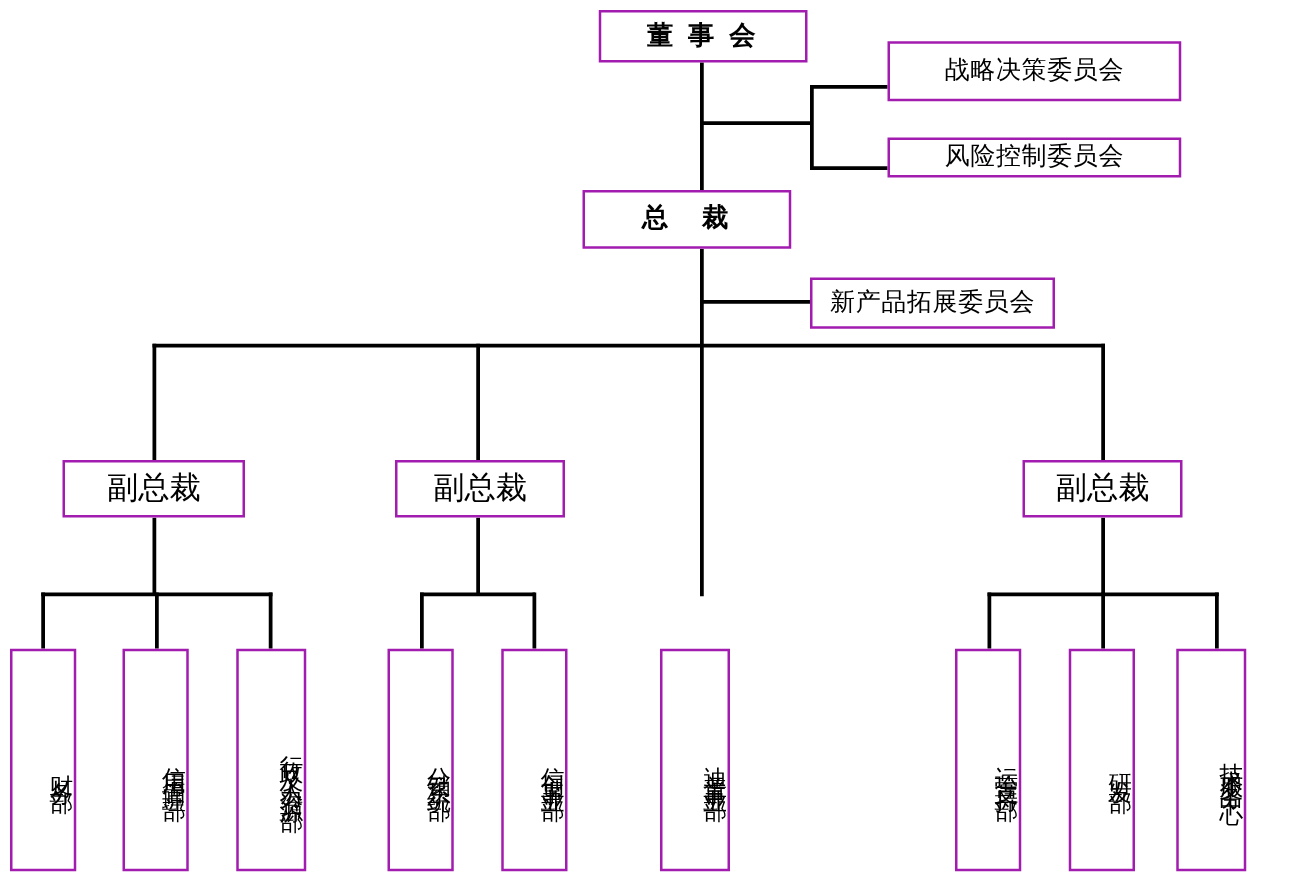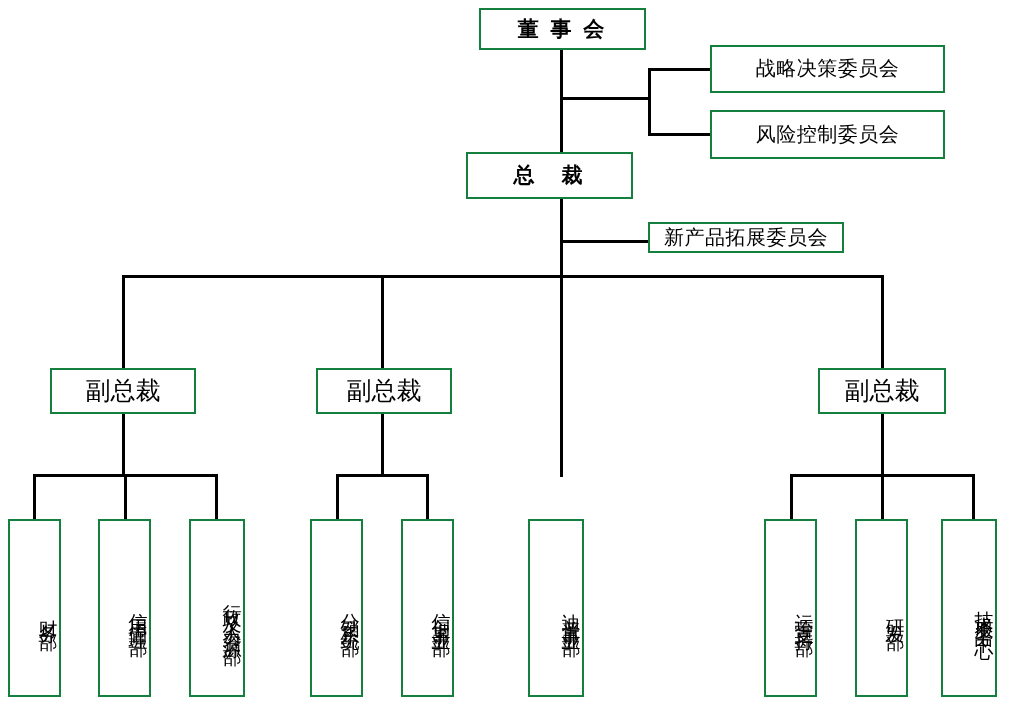--- a/index.html
+++ b/index.html
@@ -13,21 +13,21 @@
   #chart {
     position: relative;
     width: 1035px;
     height: 706px;
     overflow: hidden;
     background: #ffffff;
   }
   .node {
     position: absolute;
     box-sizing: border-box;
-    border: 2px solid #15803d;
+    border: 2px solid #a21caf;
     background: #ffffff;
     display: flex;
     align-items: center;
     justify-content: center;
     text-align: center;
     color: #000000;
     font-family: "Liberation Sans", sans-serif;
     z-index: 3;
   }
   .node .label {
@@ -99,33 +99,33 @@
   <div class="line" style="left:881px; top:414px; width:3px; height:62px;"></div>
   <div class="line" style="left:790px; top:474px; width:185px; height:3px;"></div>
   <div class="line" style="left:790px; top:474px; width:3px; height:45px;"></div>
   <div class="line" style="left:881px; top:474px; width:3px; height:45px;"></div>
   <div class="line" style="left:972px; top:474px; width:3px; height:45px;"></div>
 
   <div class="node h-node" style="left:479px; top:8px; width:167px; height:42px;">
     <span class="label">董 事 会</span>
   </div>
 
-  <div class="node committee" style="left:710px; top:45px; width:235px; height:48px;">
+  <div class="node committee" style="left:710px; top:33px; width:235px; height:48px;">
     <span class="label">战略决策委员会</span>
   </div>
 
-  <div class="node committee" style="left:710px; top:110px; width:235px; height:49px;text-align:center;">
+  <div class="node committee" style="left:710px; top:110px; width:235px; height:32px;text-align:center;">
     <span class="label">风险控制委员会</span>
   </div>
 
   <div class="node h-node" style="left:466px; top:152px; width:167px; height:47px;">
     <span class="label">总　裁</span>
   </div>
 
-  <div class="node committee" style="left:648px; top:222px; width:196px; height:31px;font-family:Liberation Serif, serif;">
+  <div class="node committee" style="left:648px; top:222px; width:196px; height:41px;font-family:Liberation Serif, serif;">
     <span class="label">新产品拓展委员会</span>
   </div>
 
   <div class="node mid-node" style="left:50px; top:368px; width:146px; height:46px;">
     <span class="label">副总裁</span>
   </div>
 
   <div class="node mid-node" style="left:316px; top:368px; width:136px; height:46px;">
     <span class="label">副总裁</span>
   </div>

